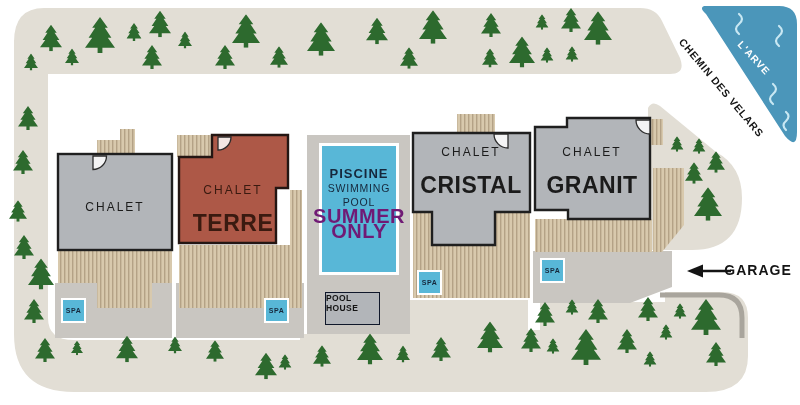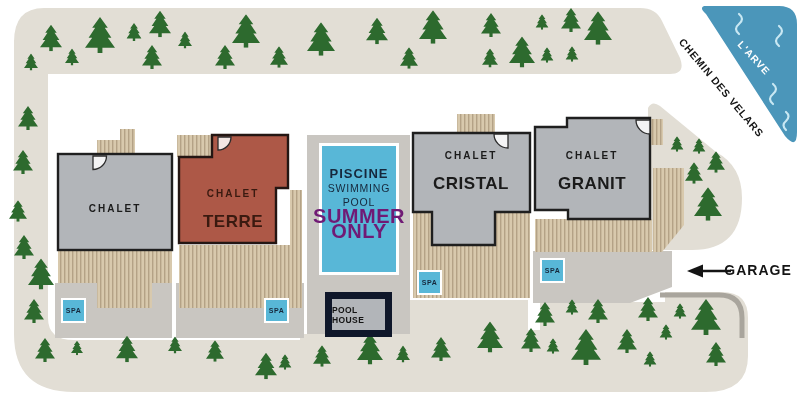--- a/index.html
+++ b/index.html
@@ -1,33 +1,33 @@
 <!DOCTYPE html>
 <html><head>
 <meta charset="utf-8">
 <style>
   html,body{margin:0;padding:0;background:#fff;}
   #stage{position:relative;width:800px;height:405px;background:#ffffff;overflow:hidden;
          font-family:"Liberation Sans",sans-serif;}
   #bg{position:absolute;left:0;top:0;}
   .lbl{position:absolute;transform:translate(-50%,-50%);text-align:center;font-weight:bold;
        color:#1b1b1b;white-space:nowrap;line-height:1.1;}
-  .chalet-lbl .t1{font-size:10px;letter-spacing:2px;font-weight:bold;}
-  .chalet-lbl .t2{font-size:17px;letter-spacing:.5px;font-weight:bold;margin-top:14px;}
+  .chalet-lbl .t1{font-size:12px;letter-spacing:2px;font-weight:normal;}
+  .chalet-lbl .t2{font-size:23px;letter-spacing:.5px;font-weight:bold;margin-top:14px;}
   .terre-col{color:#3a1a10;}
   .pool{position:absolute;left:319px;top:143px;width:74px;height:106px;background:#58b7d7;
         border:3px solid #ffffff;display:flex;flex-direction:column;align-items:center;
         padding-top:20px;box-sizing:content-box;text-align:center;}
   .pool .fr{font-size:13px;font-weight:bold;color:#16283c;letter-spacing:1px;}
   .pool .en{font-size:10.5px;font-weight:normal;color:#16283c;letter-spacing:.8px;line-height:14px;}
   .pool .en:first-of-type{margin-top:15px;}
   .pool .season{font-size:20px;font-weight:bold;color:#701a75;letter-spacing:.5px;line-height:15px;}
   .pool .season:first-of-type{margin-top:2px;}
   .pool-house{position:absolute;left:325px;top:292px;width:53px;height:31px;background:#b2b5b9;
-        border:7px solid #0f172a;display:flex;align-items:center;justify-content:center;
+        border:1px solid #0f172a;display:flex;align-items:flex-start;justify-content:center;
         font-size:8.5px;font-weight:bold;color:#141414;letter-spacing:.4px;}
   .spa{position:absolute;width:21px;height:21px;background:#58b7d7;border:2.5px solid #ffffff;
        display:flex;align-items:center;justify-content:center;font-size:7px;font-weight:bold;
        color:#16283c;letter-spacing:.5px;}
   .garage-lbl{font-size:14px;letter-spacing:1px;color:#141414;}
   .chemin-lbl{transform:translate(-50%,-50%) rotate(50deg);font-size:10.5px;letter-spacing:.8px;
        color:#141414;}
   .arve-lbl{transform:translate(-50%,-50%) rotate(47deg);font-size:10px;letter-spacing:1px;
        color:#ffffff;}
 </style>

